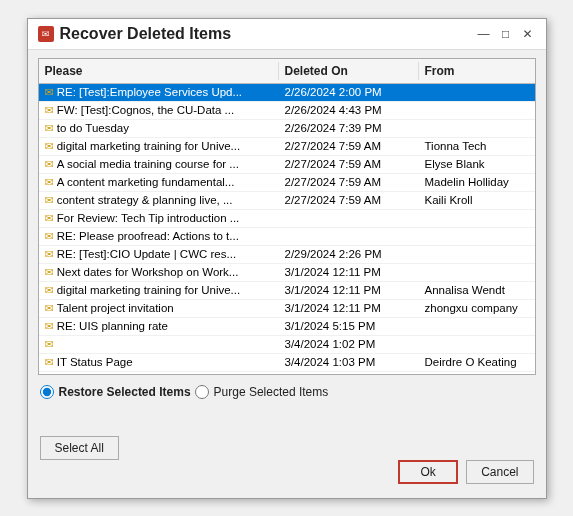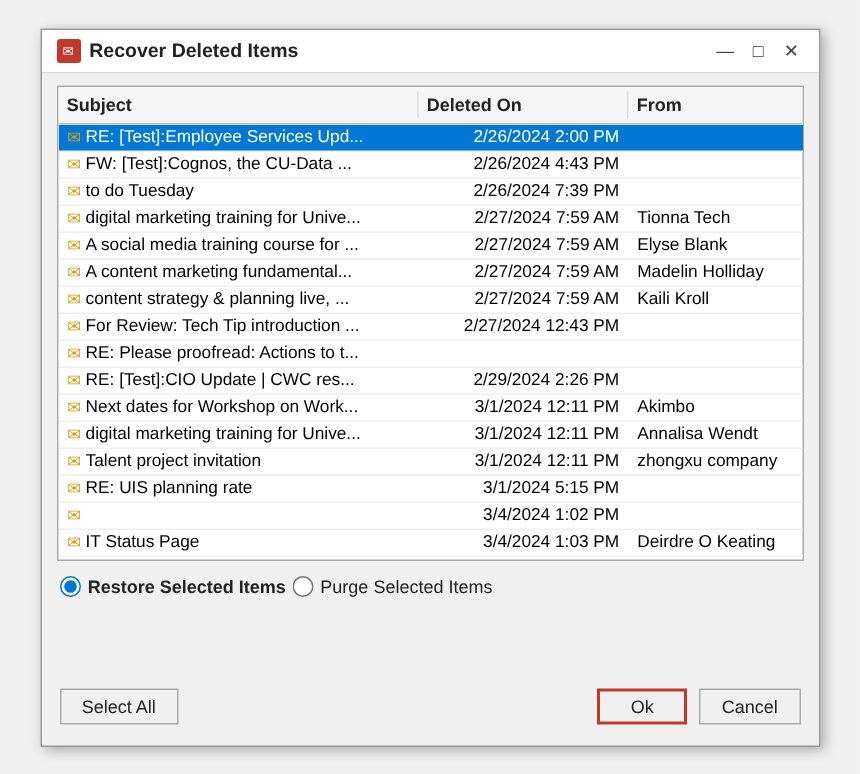--- a/index.html
+++ b/index.html
@@ -39,21 +39,21 @@
       height: 16px;
       background: #c0392b;
       border-radius: 2px;
       display: flex;
       align-items: center;
       justify-content: center;
       color: white;
       font-size: 9px;
     }
     .title-text {
-      font-size: 13px;
+      font-size: 16px;
       font-weight: 600;
       color: #222;
     }
     .title-controls {
       display: flex;
       gap: 6px;
     }
     .title-btn {
       width: 16px;
       height: 16px;
@@ -114,21 +114,21 @@
       overflow: hidden;
       white-space: nowrap;
       text-overflow: ellipsis;
     }
     .td.col-subject {
       width: 240px;
       display: flex;
       align-items: center;
       gap: 3px;
     }
-    .td.col-deleted { width: 140px; text-align: right; }
+    .td.col-deleted { width: 140px; }
     .td.col-from { width: 140px; flex: 1; }
     .email-icon {
       color: #d4a017;
       font-size: 11px;
       flex-shrink: 0;
     }
     .subject-text {
       overflow: hidden;
       white-space: nowrap;
       text-overflow: ellipsis;
@@ -152,21 +152,21 @@
       height: 14px;
     }
     .radio-label {
       font-size: 12px;
       color: #222;
     }
     .restore-label { font-weight: 600; }
 
     .button-row {
       display: flex;
-      align-items: flex-end;
+      align-items: center;
       justify-content: space-between;
       padding: 4px 2px 6px 2px;
     }
     .btn {
       padding: 4px 14px;
       font-size: 12px;
       border: 1px solid #aaa;
       background: #f0f0f0;
       cursor: pointer;
       color: #222;
@@ -198,21 +198,21 @@
       <button class="title-btn">—</button>
       <button class="title-btn">□</button>
       <button class="title-btn close">✕</button>
     </div>
   </div>
 
   <div class="dialog-body">
 
     <div class="table-wrapper">
       <div class="table-header">
-        <div class="th col-subject">Subject</div>
+        <div class="th col-subject">Please</div>
         <div class="th col-deleted">Deleted On</div>
         <div class="th col-from">From</div>
       </div>
       <div class="table-body" id="table-body">
 
       <div class="table-row selected">
             <div class="td col-subject">
               <span class="email-icon">✉</span>
               <span class="subject-text">RE: [Test]:Employee Services Upd...</span>
             </div>
@@ -265,21 +265,20 @@
               <span class="subject-text">content strategy &amp; planning live, ...</span>
             </div>
             <div class="td col-deleted">2/27/2024 7:59 AM</div>
             <div class="td col-from">Kaili Kroll</div>
           </div>
           <div class="table-row">
             <div class="td col-subject">
               <span class="email-icon">✉</span>
               <span class="subject-text">For Review: Tech Tip introduction ...</span>
             </div>
-            <div class="td col-deleted">2/27/2024 12:43 PM</div>
             <div class="td col-from"></div>
           </div>
           <div class="table-row">
             <div class="td col-subject">
               <span class="email-icon">✉</span>
               <span class="subject-text">RE: Please proofread: Actions to t...</span>
             </div>
             <div class="td col-from"></div>
           </div>
           <div class="table-row">
@@ -289,21 +288,20 @@
             </div>
             <div class="td col-deleted">2/29/2024 2:26 PM</div>
             <div class="td col-from"></div>
           </div>
           <div class="table-row">
             <div class="td col-subject">
               <span class="email-icon">✉</span>
               <span class="subject-text">Next dates for Workshop on Work...</span>
             </div>
             <div class="td col-deleted">3/1/2024 12:11 PM</div>
-            <div class="td col-from">Akimbo</div>
           </div>
           <div class="table-row">
             <div class="td col-subject">
               <span class="email-icon">✉</span>
               <span class="subject-text">digital marketing training for Unive...</span>
             </div>
             <div class="td col-deleted">3/1/2024 12:11 PM</div>
             <div class="td col-from">Annalisa Wendt</div>
           </div>
           <div class="table-row">

